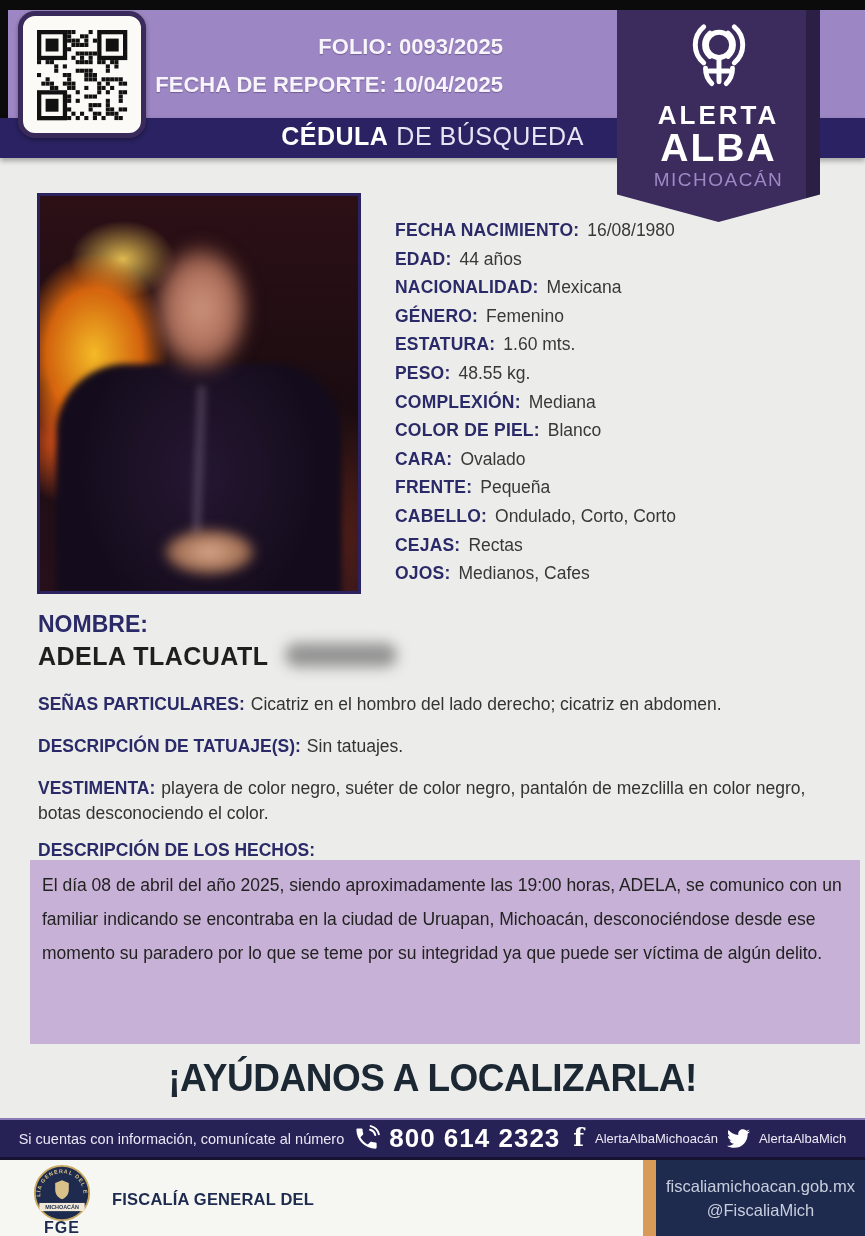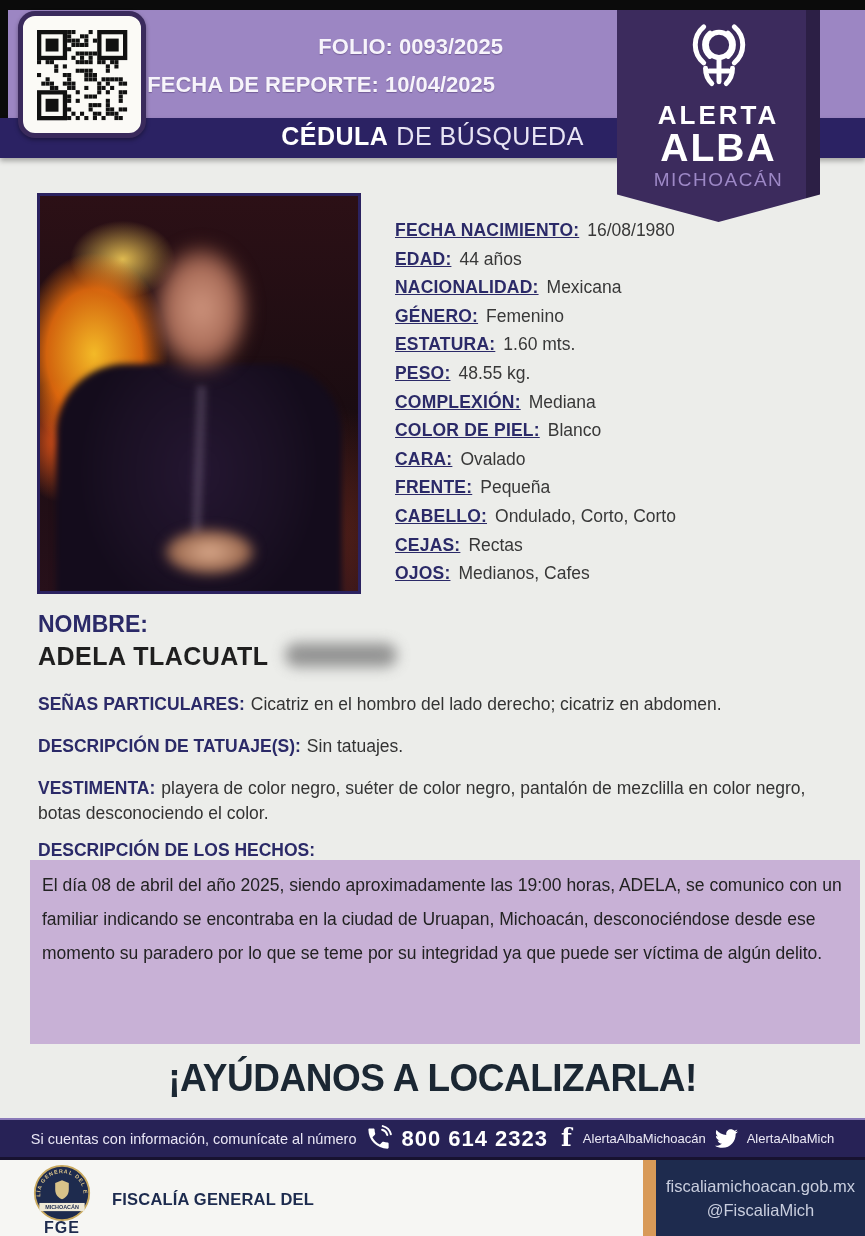--- a/index.html
+++ b/index.html
@@ -13,21 +13,21 @@
   .band-purple{position:absolute;top:10px;left:8px;right:0;height:108px;background:var(--band_purple);}
   .band-navy{position:absolute;top:118px;left:0;right:0;height:40px;background:var(--band_navy);
              box-shadow:0 3px 5px rgba(0,0,0,.3);}
   .cedula{width:100%;text-align:center;line-height:36px;color:#fff;font-size:25px;letter-spacing:.5px;}
   .cedula .b{font-weight:bold;}
   .cedula .r{font-weight:normal;color:#e8e4f4;margin-left:8px;}
 
   .header-meta{position:absolute;top:0;left:0;width:503px;text-align:right;color:#f7f4fb;
                font-weight:bold;font-size:22px;text-shadow:0 1px 1px rgba(40,20,70,.35);}
   .folio{position:absolute;top:34px;right:0;white-space:nowrap;}
-  .fecha{position:absolute;top:72px;right:8px;white-space:nowrap;}
+  .fecha{position:absolute;top:72px;right:0;white-space:nowrap;}
 
   
   .qr-box{position:absolute;left:18px;top:11px;width:118px;height:117px;background:#fbfaf6;
           border:5px solid #3a2a5c;border-radius:17px;display:flex;align-items:center;justify-content:center;
           box-shadow:0 2px 4px rgba(0,0,0,.35);}
 
   
   .ribbon{position:absolute;left:617px;top:10px;width:203px;height:212px;
           background:linear-gradient(90deg,var(--ribbon_purple) 0 93%,#2c1f45 93%);
           clip-path:polygon(0 0,100% 0,100% 87%,50% 100%,0 87%);
@@ -51,21 +51,21 @@
   .ph-body{position:absolute;left:16px;top:168px;width:286px;height:240px;border-radius:70px 70px 0 0;
            background:radial-gradient(120px 150px at 50% 45%, #241631, #1a1023 70%, #140c1c);filter:blur(3px);}
   .ph-zip{position:absolute;left:154px;top:190px;width:10px;height:150px;background:rgba(220,200,230,.18);
           filter:blur(3px);transform:rotate(2deg);}
   .ph-hands{position:absolute;left:122px;top:332px;width:95px;height:48px;border-radius:50%;
             background:radial-gradient(closest-side,#dcab8d,#9c6a50 80%,rgba(90,50,30,0));filter:blur(6px);}
 
   
   .details{position:absolute;left:395px;top:216px;width:465px;}
   .drow{font-size:17.5px;line-height:28.6px;white-space:nowrap;}
-  .drow .lbl{font-weight:bold;color:var(--label_navy);letter-spacing:.2px;text-decoration:underline;}
+  .drow .lbl{font-weight:bold;color:var(--label_navy);letter-spacing:.2px;}
   .drow .val{color:#383838;margin-left:8px;}
 
   
   .nombre{position:absolute;left:38px;top:610px;}
   .nombre .nlabel{font-weight:bold;color:var(--label_navy);font-size:23px;line-height:1.3;}
   .nombre .nvalue{font-weight:bold;color:#1f1f1f;font-size:25px;line-height:1.3;letter-spacing:.5px;}
   .blur-blob{display:inline-block;width:112px;height:24px;margin-left:16px;vertical-align:-2px;
              background:#7d7d7d;border-radius:13px;filter:blur(7px);opacity:.8;}
 
   
@@ -81,21 +81,21 @@
 
   
   .cta{position:absolute;top:1057px;left:0;right:0;text-align:center;font-weight:bold;font-size:37px;
        color:#1b2733;letter-spacing:-.5px;transform:scaleY(1.05);}
 
   
   .contact-bar{position:absolute;top:1118px;left:0;right:0;height:39px;background:var(--bar_navy);
                border-top:2px solid #8a7ab8;box-sizing:border-box;display:flex;align-items:center;
                justify-content:center;gap:9px;color:#fff;white-space:nowrap;padding:0 6px;}
   .cb-info{font-size:14.5px;color:#e9e6f5;}
-  .cb-phone{font-size:22px;font-weight:bold;letter-spacing:1px;}
+  .cb-phone{font-size:26px;font-weight:bold;letter-spacing:1px;}
   .cb-handle{font-size:13px;color:#eceaf6;}
   .cb-f{font-size:25px;font-weight:bold;font-family:"DejaVu Serif",serif;line-height:1;margin:0 2px 2px 4px;}
   .icon-svg{display:block;}
 
   
   .footer{position:absolute;top:1157px;left:0;right:0;height:79px;background:#f6f6f3;
           border-top:3px solid #171230;box-sizing:border-box;}
   .footer-left{position:absolute;left:26px;top:4px;display:flex;align-items:center;}
   .seal-wrap{display:flex;flex-direction:column;align-items:center;width:72px;}
   .seal-acronym{font-weight:bold;color:#1e2b4e;font-size:16px;letter-spacing:1px;line-height:1;margin-top:-2px;}

